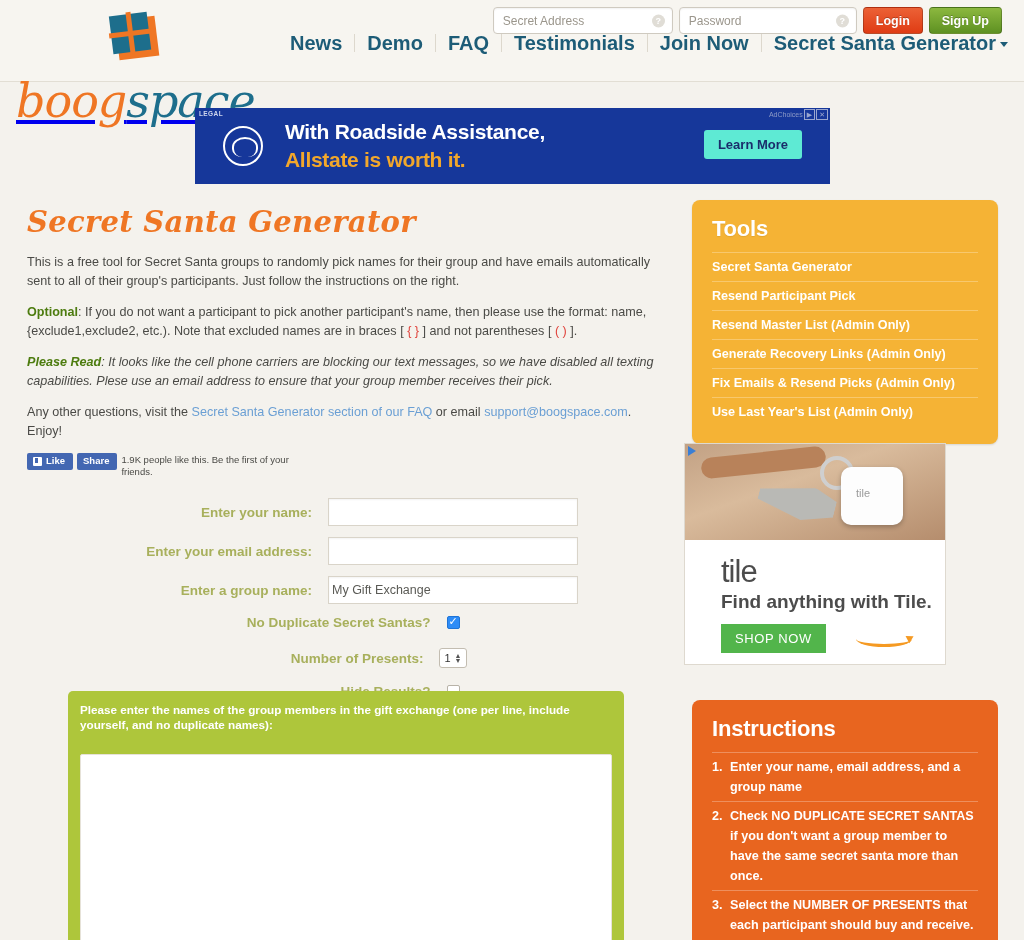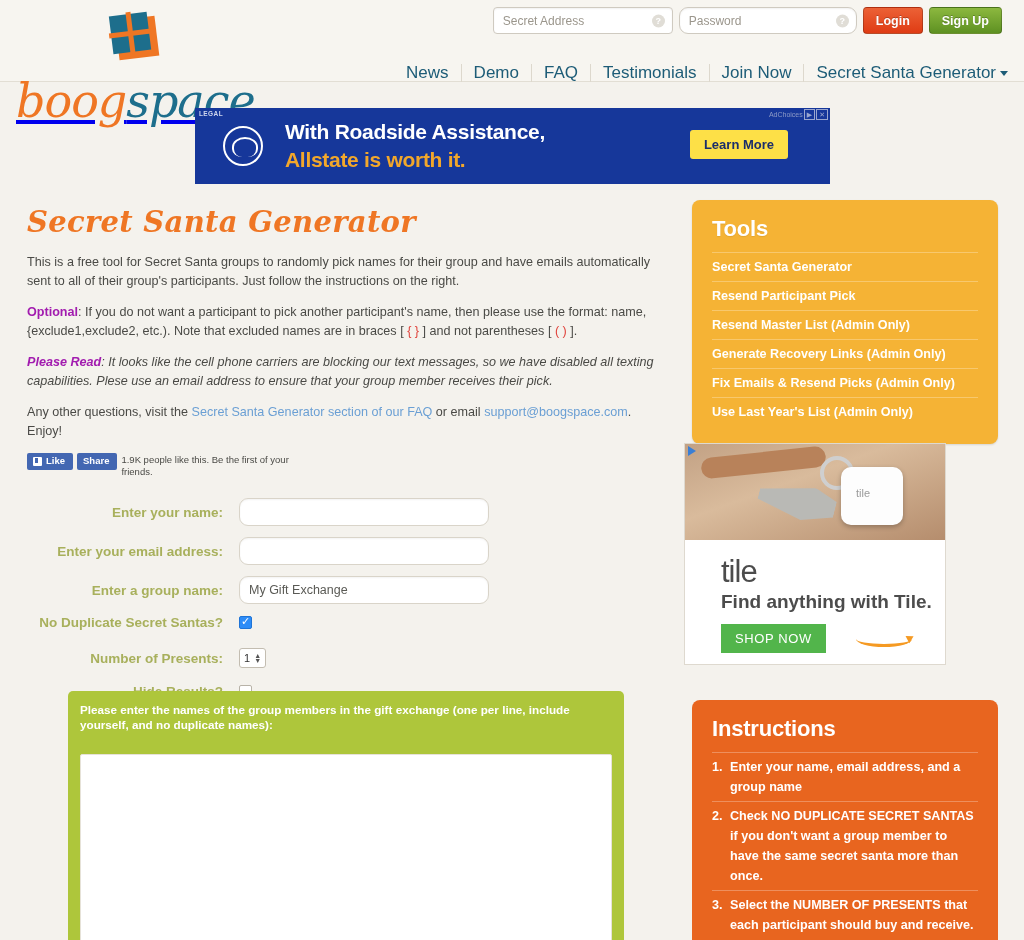--- a/index.html
+++ b/index.html
@@ -55,42 +55,42 @@
   }
   .txt-field {
     position: relative;
     width: 180px; height: 27px;
     background: #fff; border: 1px solid #cfcac0; border-radius: 4px;
     box-shadow: inset 0 1px 2px rgba(0,0,0,.06);
     display: flex; align-items: center;
     padding: 0 24px 0 9px;
     font-size: 12px; color: #9b968c;
   }
-  .txt-field.wide { width: 178px; border-radius: 9px; }
+  .txt-field.wide { width: 178px; }
   .q-icon {
     position: absolute; right: 7px; top: 50%; transform: translateY(-50%);
     width: 13px; height: 13px; border-radius: 50%;
     background: #e0ddd6; color: #fff; font-size: 9px; line-height: 13px;
     text-align: center; font-weight: bold;
   }
   .btn-login, .btn-signup {
     height: 27px; padding: 0 12px; border-radius: 4px;
     border: 1px solid rgba(0,0,0,.22);
     color: #fff; font-size: 12.5px; font-weight: bold;
     display: flex; align-items: center; justify-content: center;
     text-shadow: 0 -1px 0 rgba(0,0,0,.25);
     cursor: pointer;
   }
   .btn-login { background: linear-gradient(#ec6136,#df3c14); }
   .btn-signup { background: linear-gradient(#8cb83f,#5e9122); }
 
   .nav {
-    position: absolute; right: 14px; top: 64px;
+    position: absolute; right: 14px; top: 34px;
     display: flex; align-items: center;
-    font-size: 17px; font-weight: normal; color: #1d5c77;
+    font-size: 20px; font-weight: bold; color: #1d5c77;
   }
   .nav a {
     color: #1d5c77; text-decoration: none;
     padding: 0 12px;
     border-right: 1px solid #ddd8cd;
     line-height: 18px;
   }
   .nav a:last-child { border-right: none; padding-right: 2px; }
   .caret-down {
     display: inline-block; margin-left: 4px;
@@ -131,40 +131,40 @@
   }
   .banner .l1 {
     position: absolute; left: 90px; top: 12px;
     color: #fff; font-size: 21px; font-weight: bold; letter-spacing: -.3px;
   }
   .banner .l2 {
     position: absolute; left: 90px; top: 40px;
     color: #f2a72b; font-size: 21px; font-weight: bold; letter-spacing: -.3px;
   }
   .banner .cta {
-    position: absolute; right: 42px; top: 22px;
-    background: #fde047; color: #1a2d6b;
+    position: absolute; right: 28px; top: 22px;
+    background: #5eead4; color: #1a2d6b;
     font-size: 13px; font-weight: bold;
     padding: 7px 14px; border-radius: 3px;
     cursor: pointer;
   }
 
   
   .main-col { position: absolute; left: 27px; top: 205px; width: 640px; }
   .page-title {
     font-family: "DejaVu Serif", serif;
     font-style: italic; font-weight: bold;
     font-size: 29px; color: #ef7624;
     margin: 0 0 14px 0; letter-spacing: .3px;
   }
   .body-p {
     font-size: 12.6px; color: #4a4a46; line-height: 19px;
     margin: 0 0 12px 0;
   }
-  .body-p b { color: #a21caf; }
+  .body-p b { color: #4d7c0f; }
   .body-p i { font-style: italic; }
   .code-red { color: #e0433c; }
   .body-p a { color: #6a9fd4; text-decoration: none; }
 
   .fb-row { display: flex; align-items: flex-start; gap: 4px; margin-top: 12px; }
   .fb-btn {
     background: #4367b2; color: #fff;
     font-size: 9.5px; font-weight: bold;
     padding: 2px 8px 3px 6px; border-radius: 2px;
     display: flex; align-items: center; gap: 4px;
@@ -178,30 +178,30 @@
     content: ""; position: absolute; left: 2px; top: 1px;
     width: 3px; height: 5px; background: #4367b2;
   }
   .fb-count {
     font-size: 9.5px; color: #4a4a46; line-height: 12px;
     max-width: 190px; padding-top: 1px;
   }
 
   
   .form { margin-top: 20px; }
-  .frow { display: flex; align-items: center; margin-bottom: 11px; }
+  .frow { display: flex; align-items: center; margin-bottom: 11px; justify-content: center; }
   .flabel {
     width: 212px; text-align: right; padding-right: 16px;
     color: #a8b05c; font-size: 13.5px; font-weight: bold;
   }
   .finput {
     width: 250px; height: 28px;
-    background: #fff; border: 1px solid #d9d4c9; border-radius: 9px;
+    background: #fff; border: 1px solid #d9d4c9; border-radius: 0;
     box-shadow: inset 0 1px 2px rgba(0,0,0,.05);
-    padding: 0 9px; font-size: 12.5px; color: #5a5a55;
+    padding: 0 3px; font-size: 12.5px; color: #5a5a55;
     display: flex; align-items: center;
   }
   .fcheck {
     width: 13px; height: 13px; border-radius: 2px;
     border: 1px solid #b8b3a8; background: #fff;
   }
   .fcheck.on {
     background: #2d8cf7; border-color: #1f74d6;
     position: relative;
   }

